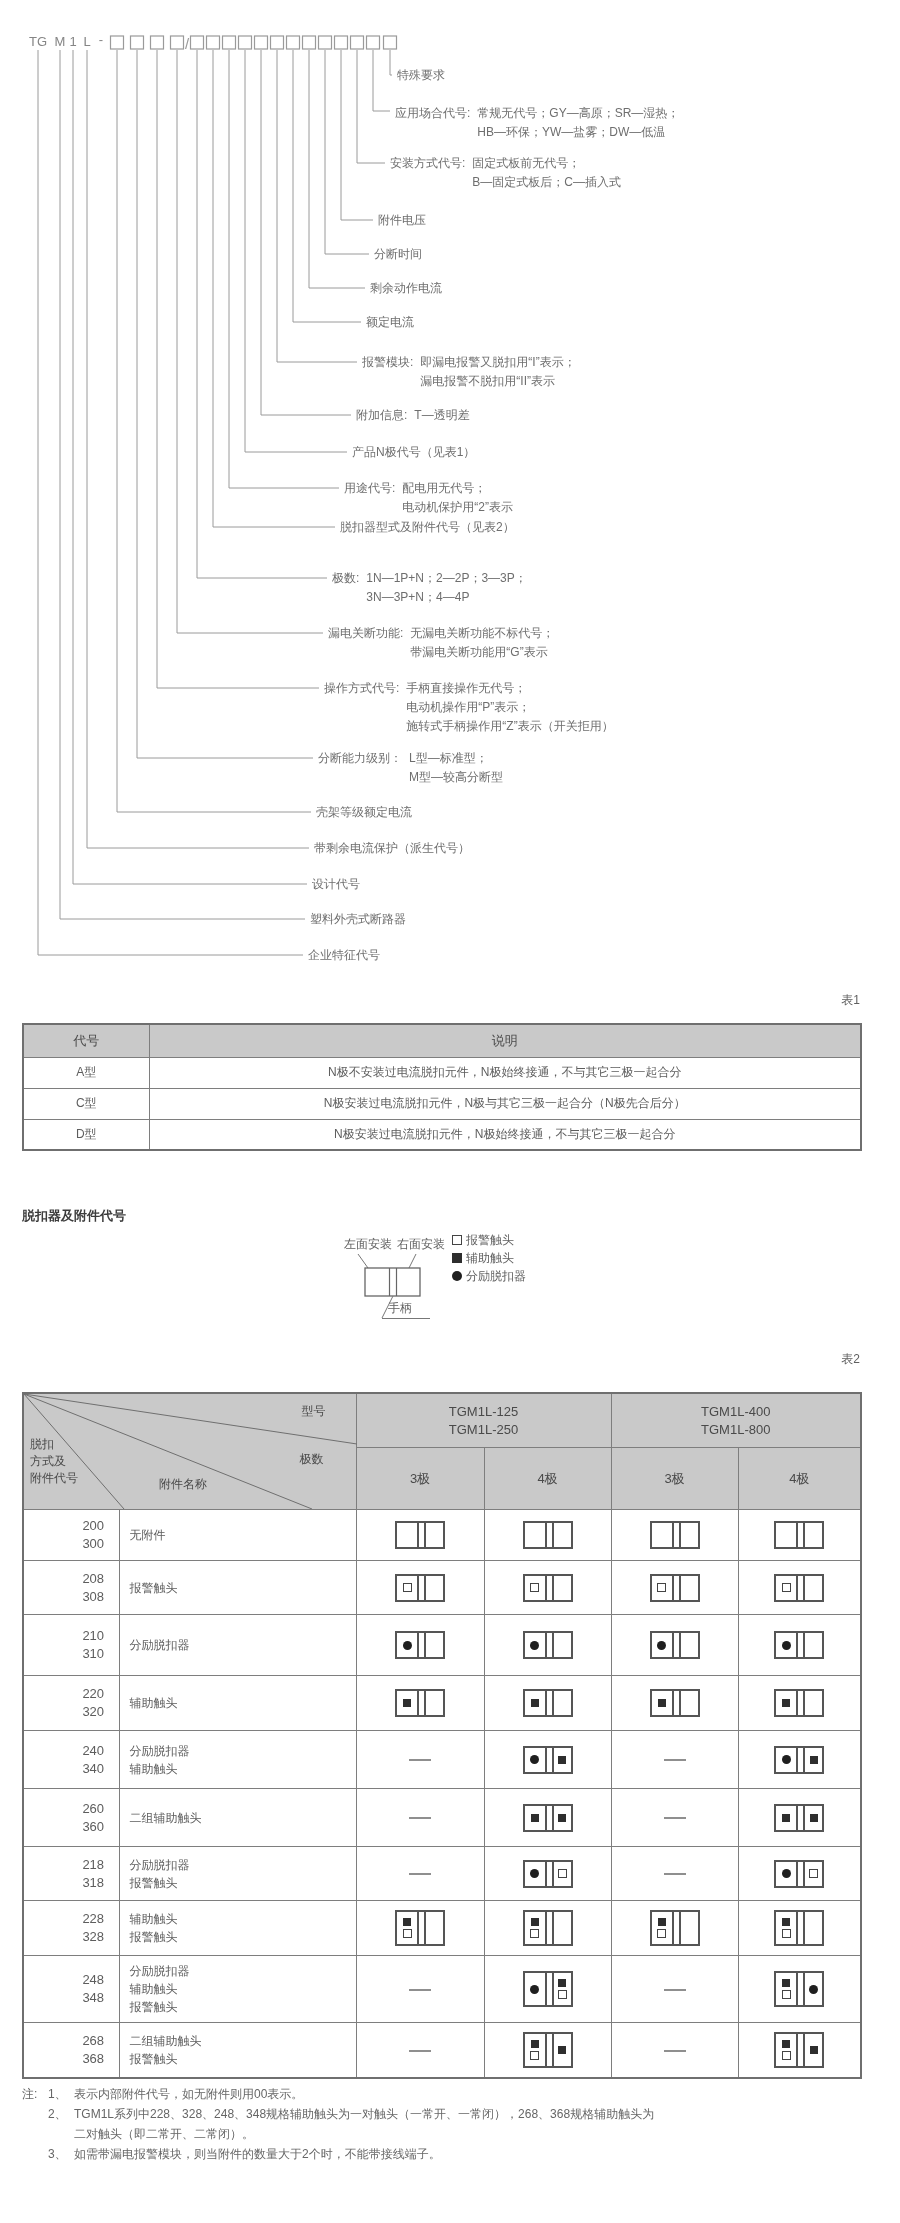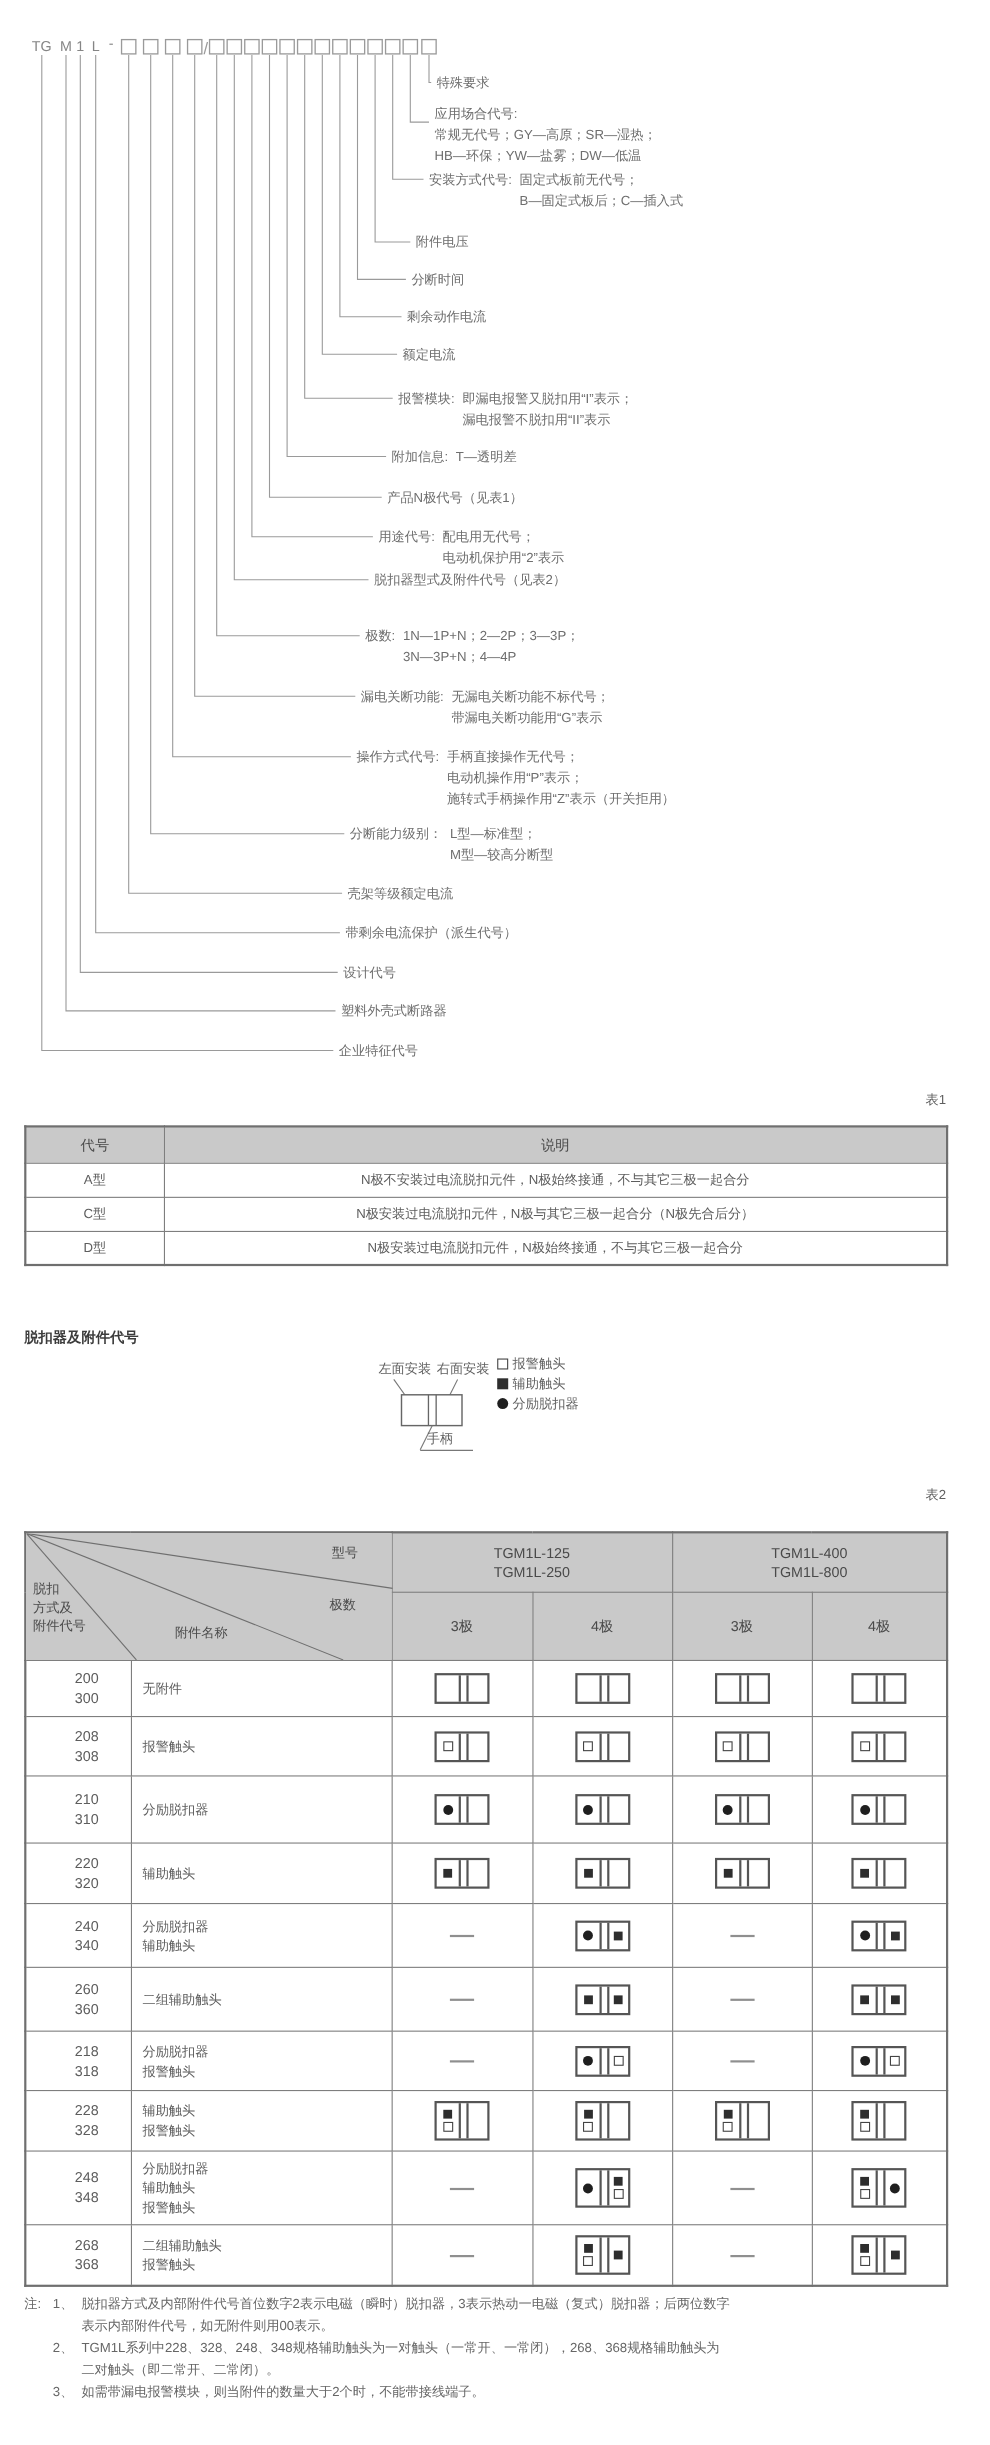--- a/index.html
+++ b/index.html
@@ -15,21 +15,21 @@
 
   
   .table-tag { position:absolute; right:40px; font-size:12px; color:#5f5f5f; }
 
   
   table { border-collapse:collapse; table-layout:fixed; background:#fff; }
   #table1, #table2 { position:absolute; left:22px; width:840px; border:2px solid #6f6f6f; }
   td, th { border:1px solid #7e7e7e; font-weight:normal; font-size:12px; color:#5d5d5d; padding:0; }
   .hd { background:#c9c9c9; color:#4a4a4a; font-size:13px; text-align:center; }
   #table1 td { text-align:center; }
-  #table2 td.code { text-align:left; font-size:13px; line-height:18px;padding-left:44px; }
+  #table2 td.code { text-align:center; font-size:13px; line-height:18px;padding-left:44px; }
   #table2 td.name { text-align:left; padding-left:10px; line-height:18px; }
   #table2 td.icon { text-align:center; vertical-align:middle; }
 
   
   .corner { position:relative; padding:0; }
   .corner .cwrap { position:relative; width:100%; height:115px; }
   .corner svg { position:absolute; left:0; top:0; }
   .corner .clab { position:absolute; font-size:12px; color:#4a4a4a; white-space:nowrap; line-height:17px; }
 
   
@@ -115,21 +115,21 @@
           <polyline points="373,50 373,111 390,111" fill="none" stroke="#9a9a9a" stroke-width="1"></polyline>
           <polyline points="390,50 390,75 392,75" fill="none" stroke="#9a9a9a" stroke-width="1"></polyline>
         </svg>
       </div>
     <div id="code-labels">
         <div class="clabel" style="left: 397px; top: 66px;">
           <span class="cl-lines">
             <span>特殊要求</span>
           </span>
         </div>
-        <div class="clabel" style="left: 395px; top: 94px; flex-direction: column;">
+        <div class="clabel" style="left: 395px; top: 104px;">
           <span class="ct">应用场合代号:</span>
           <span class="cl-lines">
             <span>常规无代号；GY—高原；SR—湿热；</span>
             <span>HB—环保；YW—盐雾；DW—低温</span>
           </span>
         </div>
         <div class="clabel" style="left: 390px; top: 154px;">
           <span class="ct">安装方式代号:</span>
           <span class="cl-lines">
             <span>固定式板前无代号；</span>
@@ -686,21 +686,20 @@
             </span></td>
         </tr>
       </tbody>
   </table>
 
   <div id="notes">
       <div class="note-item">
         <span class="note-prefix">注:</span>
         <span class="note-num">1、</span>
         <span class="note-lines">
-          <div>脱扣器方式及内部附件代号首位数字2表示电磁（瞬时）脱扣器，3表示热动一电磁（复式）脱扣器；后两位数字</div>
           <div>表示内部附件代号，如无附件则用00表示。</div>
         </span>
       </div>
       <div class="note-item">
         <span class="note-prefix"></span>
         <span class="note-num">2、</span>
         <span class="note-lines">
           <div>TGM1L系列中228、328、248、348规格辅助触头为一对触头（一常开、一常闭），268、368规格辅助触头为</div>
           <div>二对触头（即二常开、二常闭）。</div>
         </span>

